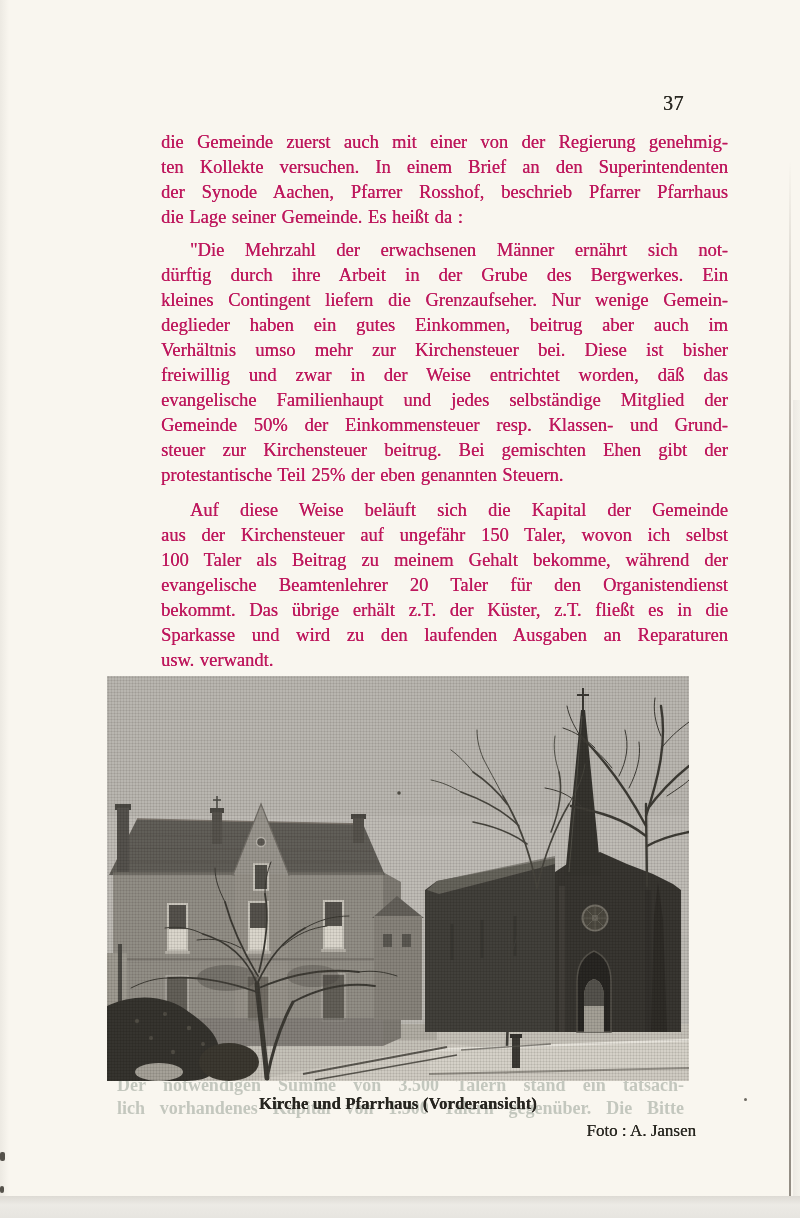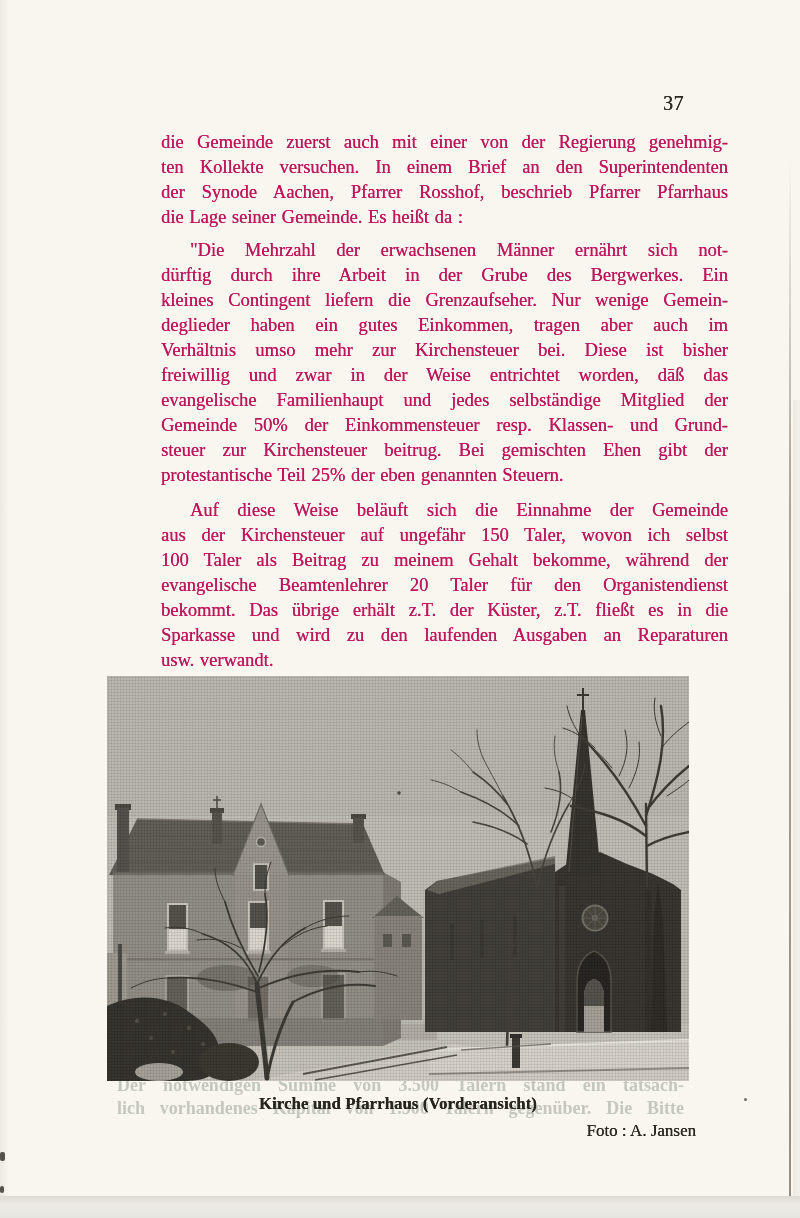--- a/index.html
+++ b/index.html
@@ -100,30 +100,30 @@
   <div class="para p1">
       <div class="tline">die Gemeinde zuerst auch mit einer von der Regierung genehmig-</div>
       <div class="tline">ten Kollekte versuchen. In einem Brief an den Superintendenten</div>
       <div class="tline">der Synode Aachen, Pfarrer Rosshof, beschrieb Pfarrer Pfarrhaus</div>
       <div class="tline tlast">die Lage seiner Gemeinde. Es heißt da :</div>
     </div>
   <div class="para p2 indent">
       <div class="tline">"Die Mehrzahl der erwachsenen Männer ernährt sich not-</div>
       <div class="tline">dürftig durch ihre Arbeit in der Grube des Bergwerkes. Ein</div>
       <div class="tline">kleines Contingent liefern die Grenzaufseher. Nur wenige Gemein-</div>
-      <div class="tline">deglieder haben ein gutes Einkommen, tragen aber auch im</div>
+      <div class="tline">deglieder haben ein gutes Einkommen, beitrug aber auch im</div>
       <div class="tline">Verhältnis umso mehr zur Kirchensteuer bei. Diese ist bisher</div>
       <div class="tline">freiwillig und zwar in der Weise entrichtet worden, dāß das</div>
       <div class="tline">evangelische Familienhaupt und jedes selbständige Mitglied der</div>
       <div class="tline">Gemeinde 50% der Einkommensteuer resp. Klassen- und Grund-</div>
       <div class="tline">steuer zur Kirchensteuer beitrug. Bei gemischten Ehen gibt der</div>
       <div class="tline tlast">protestantische Teil 25% der eben genannten Steuern.</div>
     </div>
   <div class="para p3 indent">
-      <div class="tline">Auf diese Weise beläuft sich die Einnahme der Gemeinde</div>
+      <div class="tline">Auf diese Weise beläuft sich die Kapital der Gemeinde</div>
       <div class="tline">aus der Kirchensteuer auf ungefähr 150 Taler, wovon ich selbst</div>
       <div class="tline">100 Taler als Beitrag zu meinem Gehalt bekomme, während der</div>
       <div class="tline">evangelische Beamtenlehrer 20 Taler für den Organistendienst</div>
       <div class="tline">bekommt. Das übrige erhält z.T. der Küster, z.T. fließt es in die</div>
       <div class="tline">Sparkasse und wird zu den laufenden Ausgaben an Reparaturen</div>
       <div class="tline tlast">usw. verwandt.</div>
     </div>
 
   <div class="ghost g1">Der notwendigen Summe von 3.500 Talern stand ein tatsäch-</div>
   <div class="ghost g2">lich vorhandenes Kapital von 1.500 Talern gegenüber. Die Bitte</div>

